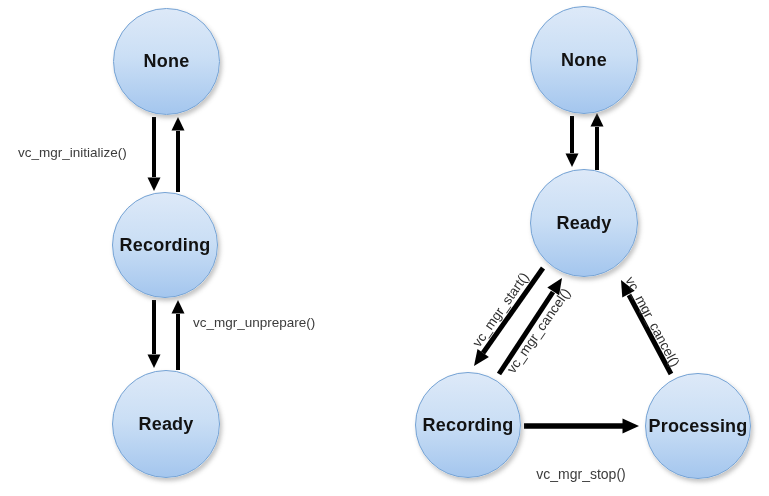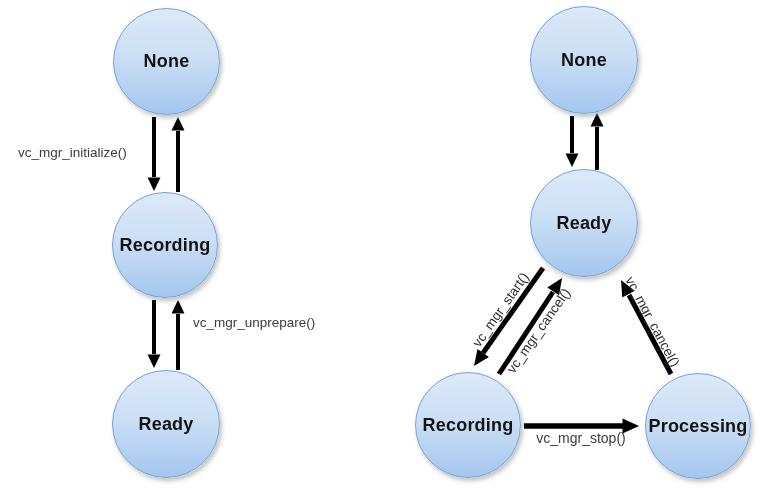--- a/index.html
+++ b/index.html
@@ -47,21 +47,21 @@
     white-space: nowrap;
     line-height: 18px;
   }
   .tlabel.rot {
     width: 120px;
     text-align: center;
     color: #2e2e2e;
   }
   .rot-up { transform: rotate(-55deg); }
   .rot-down { transform: rotate(62deg); }
-  .tlabel.center { width: 120px; text-align: center; }
+  .tlabel.center { width: 120px; text-align: center; margin-top: 36px; }
 </style>
 </head>
 <body>
 
 <div class="canvas">
 
   <section class="diagram">
     <svg class="arrows" width="769" height="496" viewBox="0 0 769 496">
       <g stroke="#000000" stroke-width="4" fill="#000000">
 

